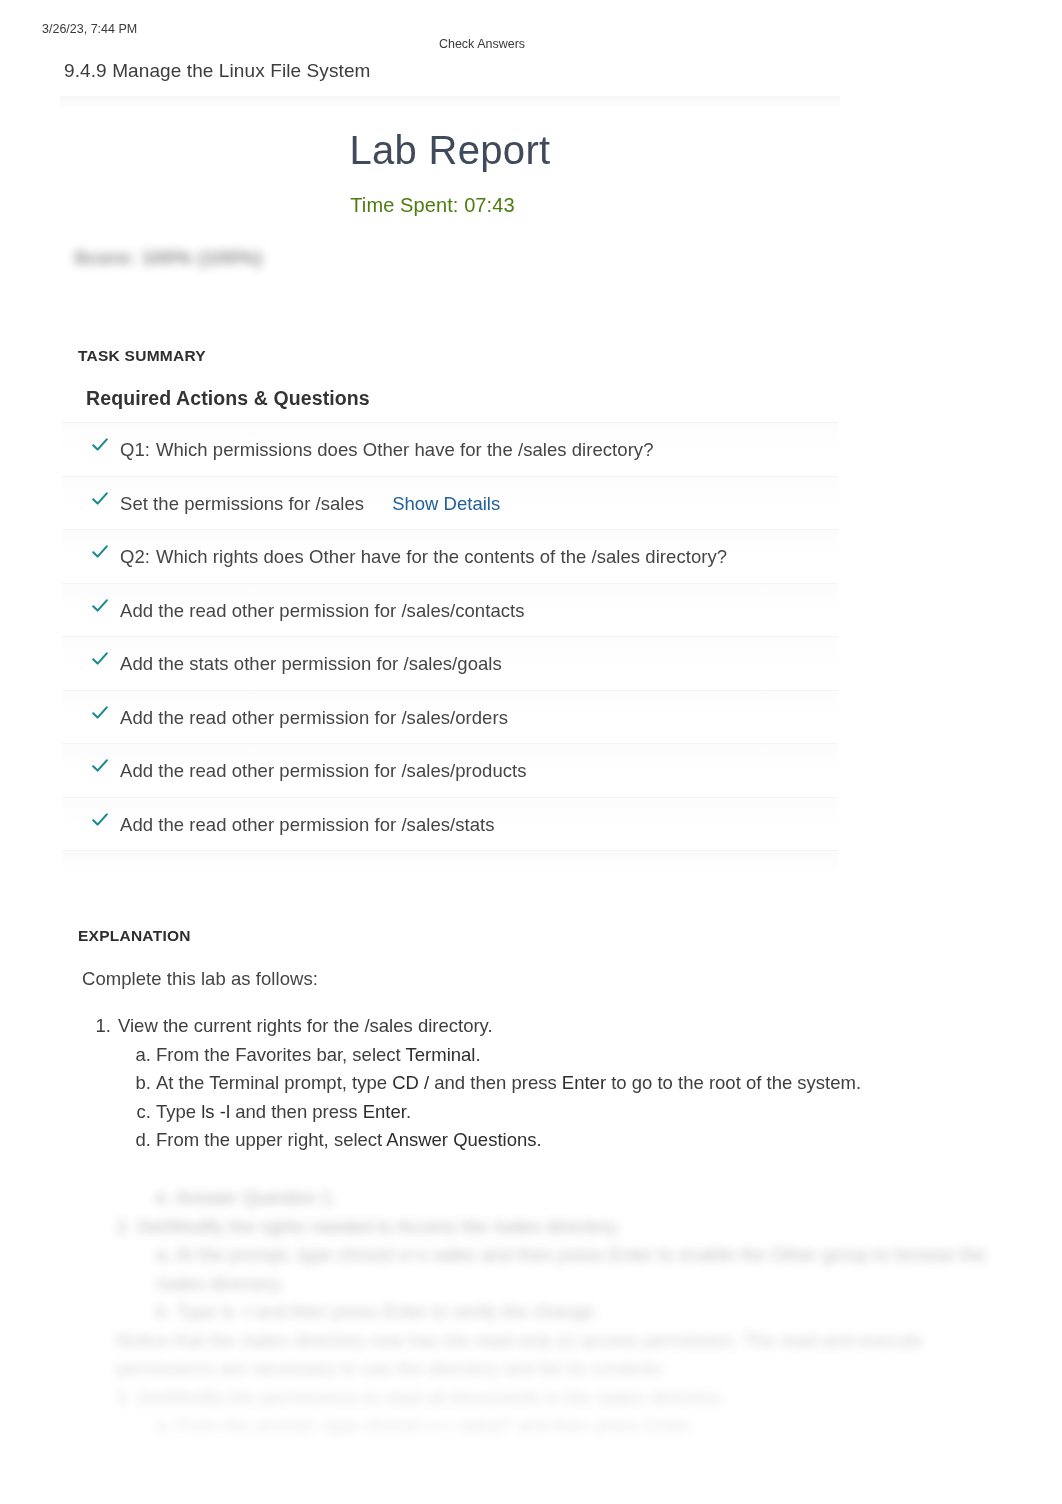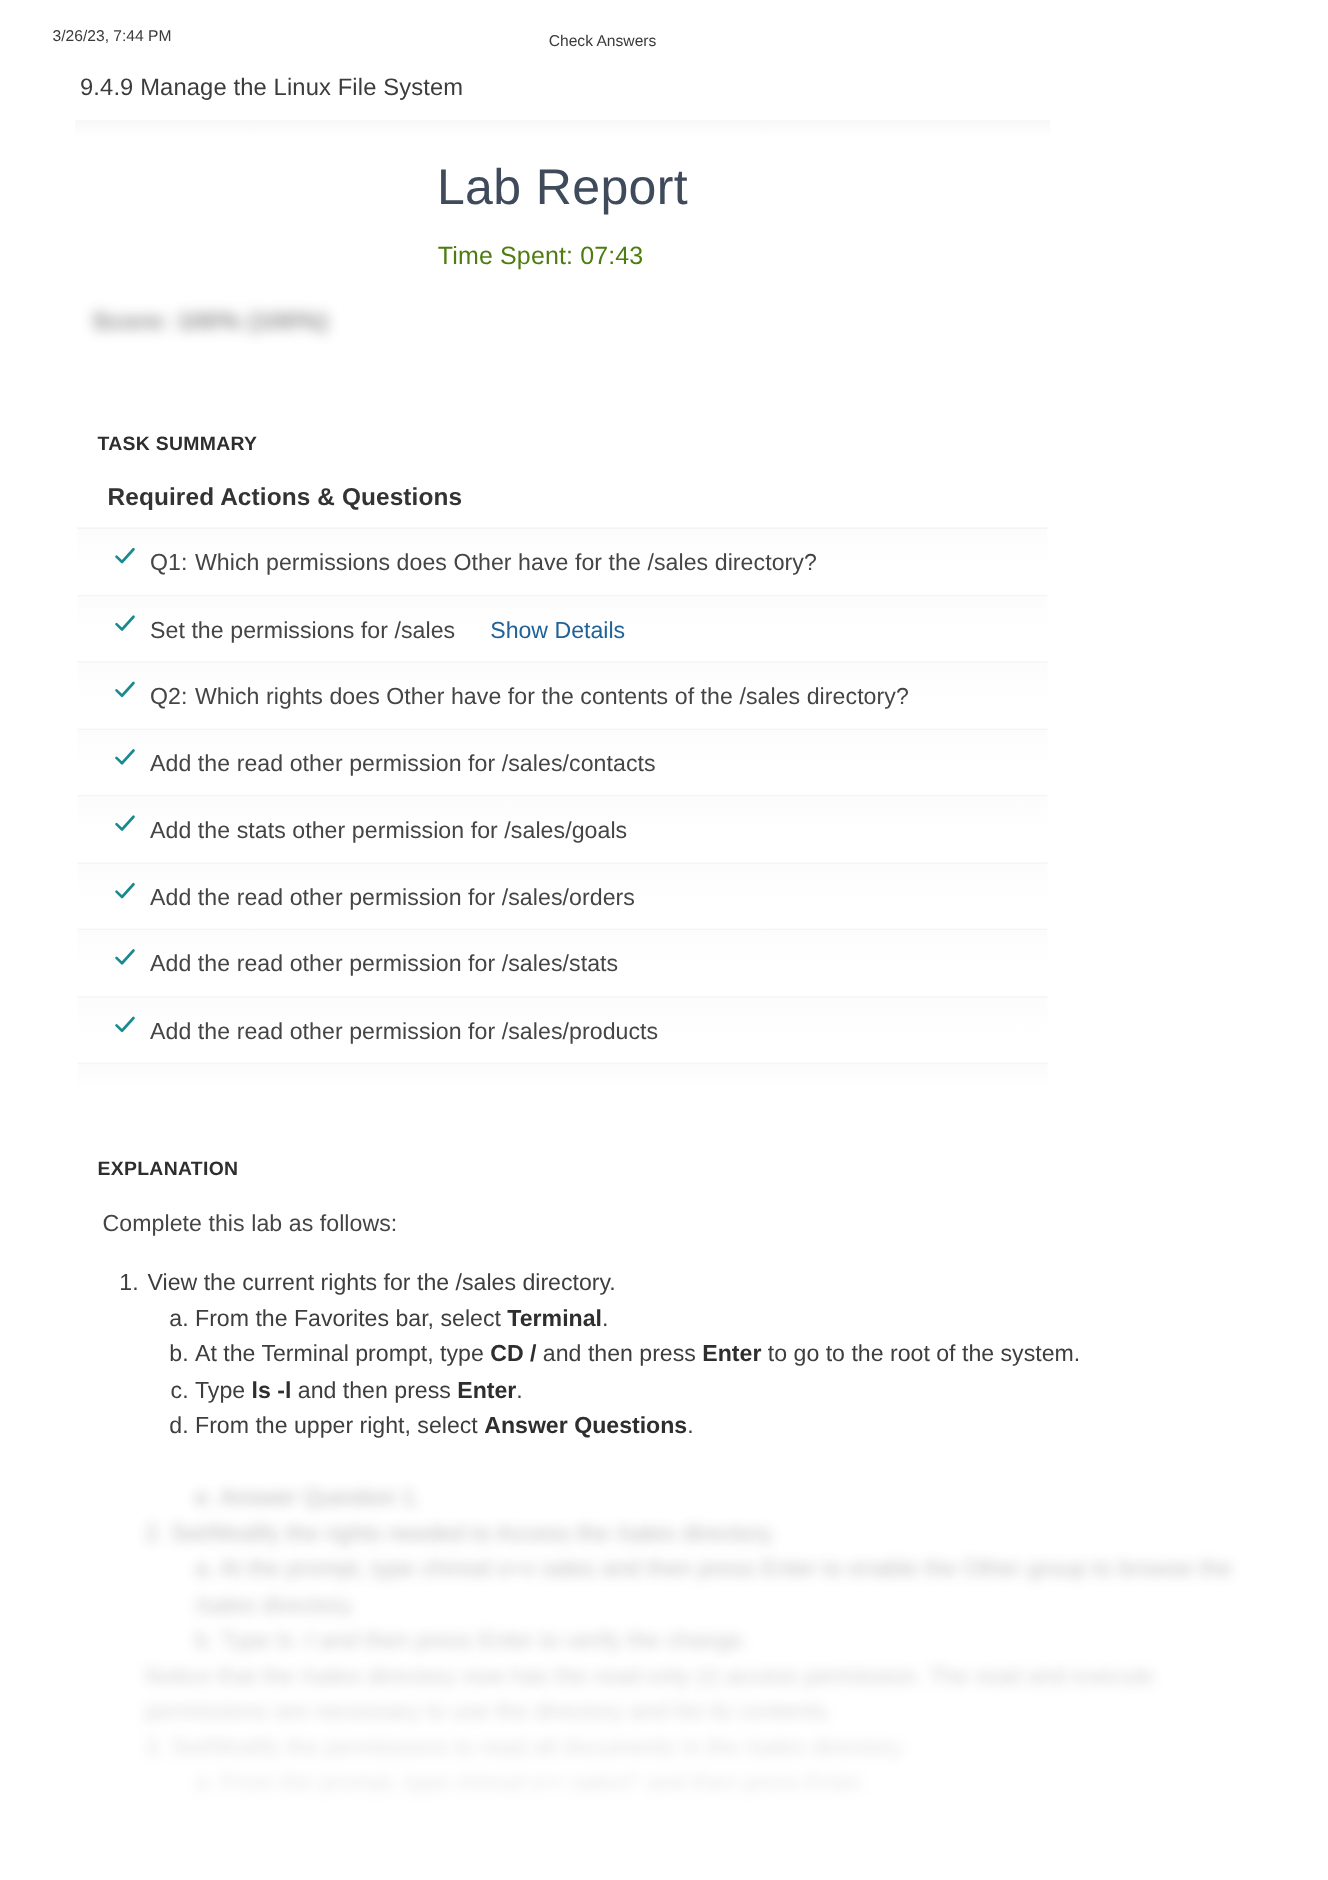--- a/index.html
+++ b/index.html
@@ -28,21 +28,21 @@
     color: #3a3a3a;
   }
   .print-header .ph-date {
     position: absolute;
     left: 42px;
     top: 0;
   }
   .print-header .ph-title {
     position: absolute;
     left: 0;
-    top: 4px;
+    top: 15px;
     width: 1062px;
     text-align: center;
     padding-right: 98px;
   }
 
   
   .page {
     position: absolute;
     top: 56px;
     left: 0;
@@ -184,21 +184,21 @@
     color: #3e3e3e;
     line-height: 28.5px;
   }
   ol.steps > li { padding-left: 2px; }
   ol.sub-steps {
     list-style-type: lower-alpha;
     margin: 0;
     padding-left: 38px;
   }
   ol.sub-steps > li { line-height: 28.5px; }
-  b, strong { font-weight: 700; color: #2e2e2e; }
+  b, strong { font-weight: 400; color: #2e2e2e; }
 
   
   .blurred-tail {
     position: absolute;
     left: 0;
     top: 1184px;
     width: 1062px;
     height: 320px;
     overflow: hidden;
     pointer-events: none;
@@ -275,26 +275,26 @@
         </span><span class="task-text"><span>Add the stats other permission for /sales/goals</span></span></li>
       <li class="task-row"><span class="check-icon">
           <svg viewBox="0 0 18 18" width="18" height="18" aria-hidden="true">
             <path d="M2.2 9.3 L6.6 13.6 L15.8 3.4" fill="none" stroke="currentColor" stroke-width="2.1" stroke-linecap="round" stroke-linejoin="round"></path>
           </svg>
         </span><span class="task-text"><span>Add the read other permission for /sales/orders</span></span></li>
       <li class="task-row"><span class="check-icon">
           <svg viewBox="0 0 18 18" width="18" height="18" aria-hidden="true">
             <path d="M2.2 9.3 L6.6 13.6 L15.8 3.4" fill="none" stroke="currentColor" stroke-width="2.1" stroke-linecap="round" stroke-linejoin="round"></path>
           </svg>
+        </span><span class="task-text"><span>Add the read other permission for /sales/products</span></span></li>
+      <li class="task-row"><span class="check-icon">
+          <svg viewBox="0 0 18 18" width="18" height="18" aria-hidden="true">
+            <path d="M2.2 9.3 L6.6 13.6 L15.8 3.4" fill="none" stroke="currentColor" stroke-width="2.1" stroke-linecap="round" stroke-linejoin="round"></path>
+          </svg>
         </span><span class="task-text"><span>Add the read other permission for /sales/stats</span></span></li>
-      <li class="task-row"><span class="check-icon">
-          <svg viewBox="0 0 18 18" width="18" height="18" aria-hidden="true">
-            <path d="M2.2 9.3 L6.6 13.6 L15.8 3.4" fill="none" stroke="currentColor" stroke-width="2.1" stroke-linecap="round" stroke-linejoin="round"></path>
-          </svg>
-        </span><span class="task-text"><span>Add the read other permission for /sales/products</span></span></li>
     </ul>
   <div class="list-bottom-band"></div>
 
   <div class="section-label" id="explanation-label">EXPLANATION</div>
 
   <div class="explanation-intro">Complete this lab as follows:</div>
 
   <ol class="steps" id="explanation-steps">
       <li><span>View the current rights for the /sales directory.</span><ol class="sub-steps">
           <li>From the Favorites bar, select <b>Terminal</b>.</li>

